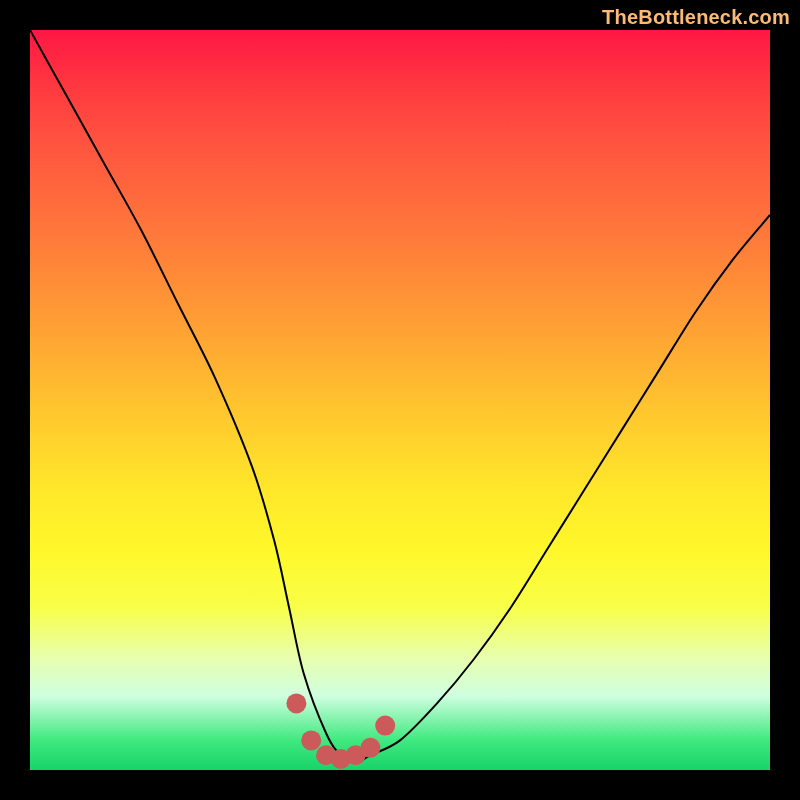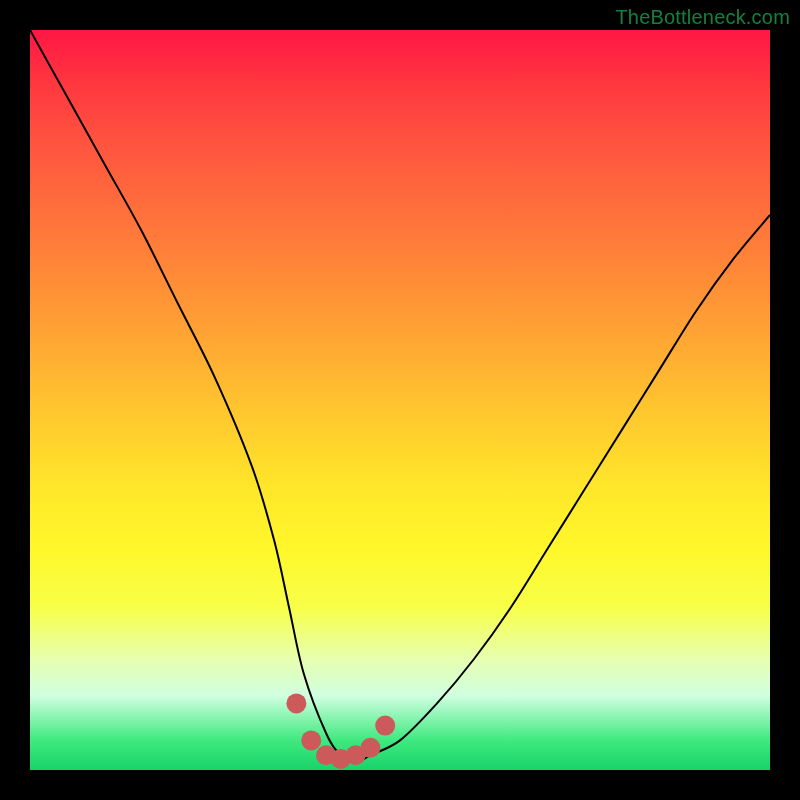--- a/index.html
+++ b/index.html
@@ -36,23 +36,23 @@
       #e7ffb0 85%,
       #cfffe0 90%,
       #3fe97f 96%,
       #17d36a 100%
     );
   }
   .watermark {
     position: absolute;
     top: 6px;
     right: 10px;
-    color: #15803d;
+    color: #fdba74;
     font-size: 20px;
-    font-weight: 400;
+    font-weight: 700;
     letter-spacing: 0.2px;
   }
   svg.curve {
     position: absolute;
     top: 0; left: 0;
     width: 740px; height: 740px;
     pointer-events: none;
   }
 </style>
 </head>

